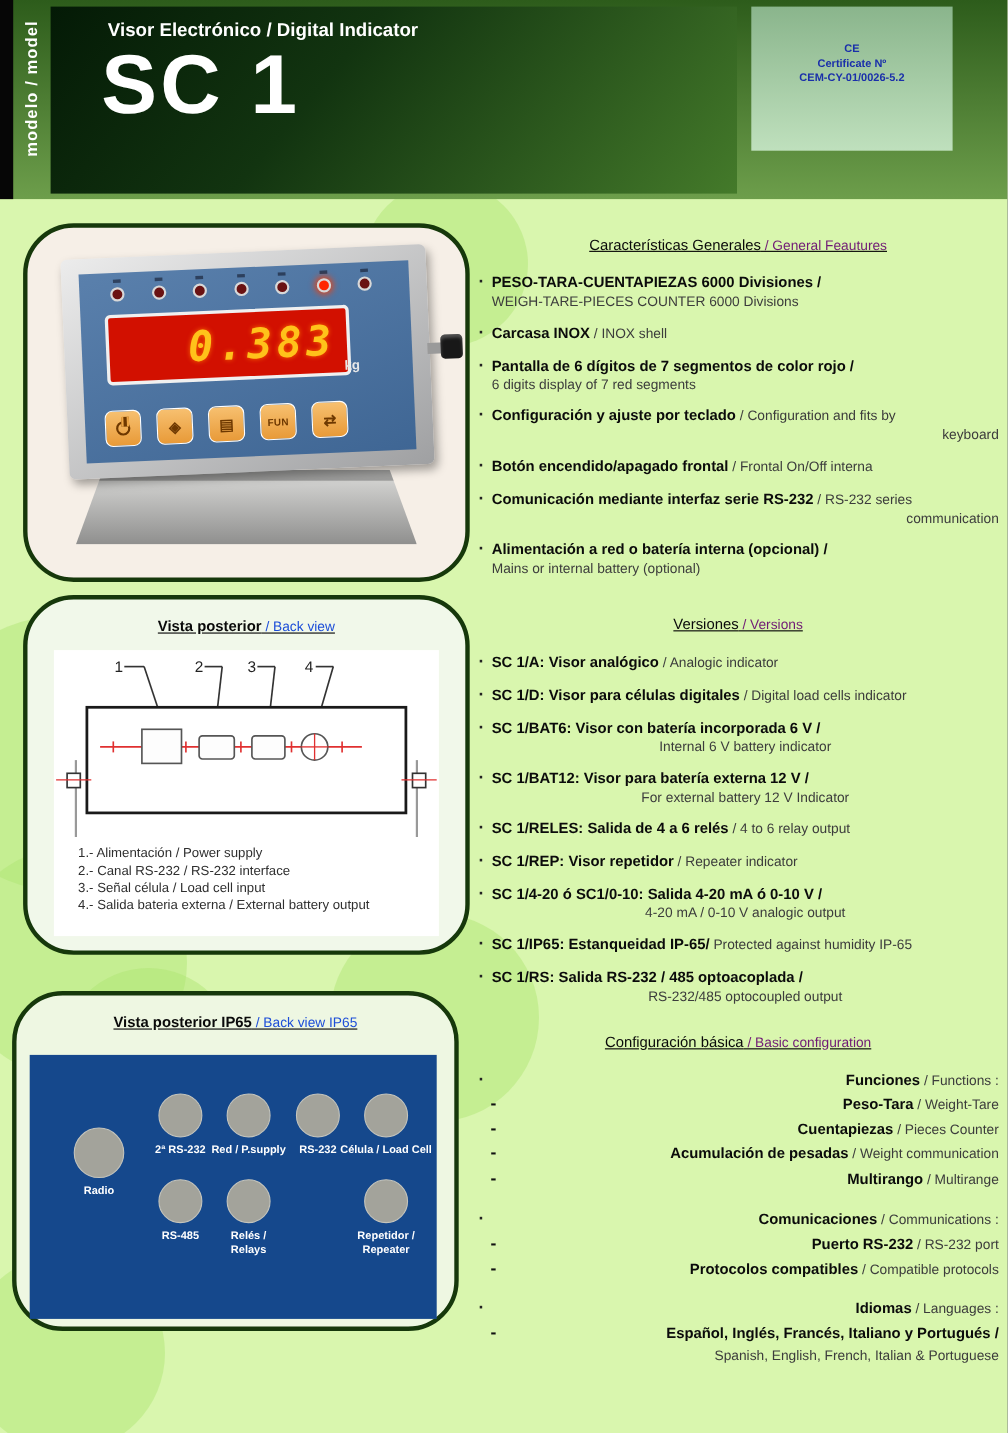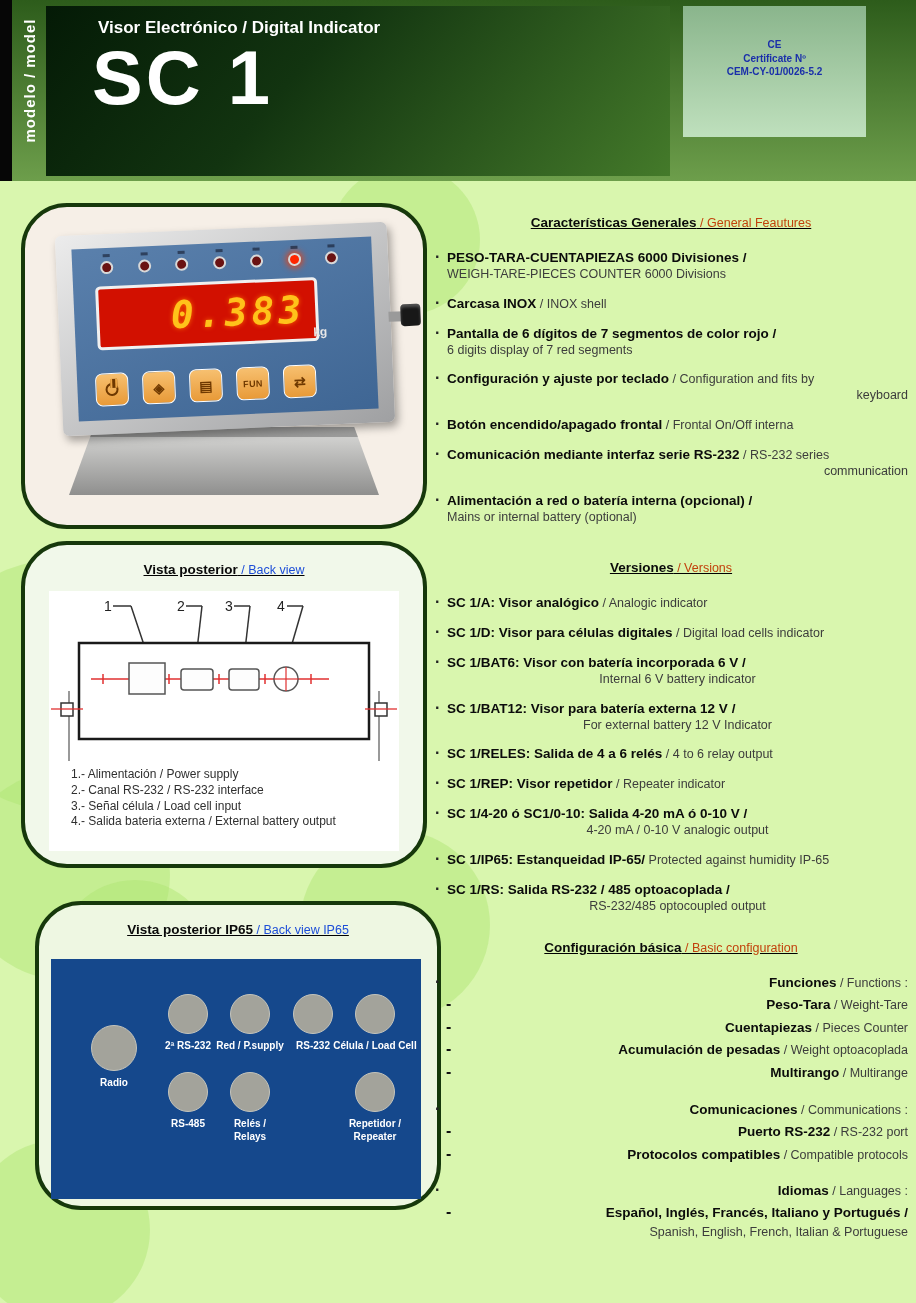--- a/index.html
+++ b/index.html
@@ -25,21 +25,21 @@
   .ce-box{position:absolute;left:683px;top:6px;width:183px;height:131px;
           background:linear-gradient(#8ab58c,#bfe0bd);
           display:flex;flex-direction:column;align-items:center;justify-content:flex-start;
           padding-top:32px;box-sizing:border-box;}
   .ce-line{font-size:10px;font-weight:bold;color:#1a2faa;text-align:center;line-height:1.35;}
 
   
   .card{position:absolute;border:4px solid #16380b;border-radius:46px;z-index:1;box-sizing:border-box;}
   .card1{left:21px;top:203px;width:406px;height:326px;background:#f6efe7;overflow:hidden;}
   .card2{left:21px;top:541px;width:406px;height:327px;background:#f1f8ea;}
-  .card3{left:35px;top:901px;width:406px;height:309px;background:#eef7e2;}
+  .card3{left:11px;top:901px;width:406px;height:309px;background:#eef7e2;}
   .card-title{text-align:center;margin-top:13px;font-size:18px;}
   .card-title .t{text-decoration:underline;}
   .card-title .es{font-weight:bold;color:#0a0a0a;}
   .card-title .en{color:#1d4ed8;}
 
   
   .stand{position:absolute;left:44px;top:220px;width:310px;height:68px;
          background:linear-gradient(#dcdcda,#8f8f8e);
          clip-path:polygon(8% 0,92% 0,100% 100%,0 100%);}
   .stand::before{content:"";position:absolute;left:6%;top:0;width:88%;height:10px;
@@ -82,22 +82,22 @@
   .conn{position:absolute;width:96px;transform:translateX(-50%);text-align:center;}
   .conn .circle{width:38px;height:38px;border-radius:50%;background:#a3a39b;
                 border:1px solid #c4c4bc;margin:0 auto;}
   .conn .lbl{margin-top:6px;color:#fff;font-size:10px;font-weight:bold;line-height:1.25;white-space:pre-line;}
   .conn.radio .circle{width:44px;height:44px;}
 
   
   .sec{position:absolute;left:434px;width:474px;z-index:1;}
   .sec h2{margin:0 0 15px 0;text-align:center;font-size:17.5px;font-weight:normal;}
   .sec h2 .t{text-decoration:underline;}
-  .sec h2 .es{font-weight:bold;color:#0a0a0a;}
-  .sec h2 .en{color:#c2410c;}
+  .sec h2 .es{font-weight:normal;color:#0a0a0a;}
+  .sec h2 .en{color:#701a75;}
   .item{position:relative;padding-left:13px;margin-bottom:10px;line-height:1.25;}
   .item::before{content:"·";position:absolute;left:1px;top:0;color:#222;font-weight:bold;}
   .es{font-weight:bold;color:#0b0b0b;font-size:13.5px;}
   .en{color:#3c3c3c;font-size:12.5px;}
   .ln{display:block;color:#3c3c3c;font-size:12.5px;}
   .ln.right{text-align:right;}
   .ln.center{text-align:center;}
   .group{margin-bottom:15px;text-align:right;}
   .group .item{margin-bottom:1px;}
   .sub{position:relative;padding-left:24px;line-height:1.42;}
@@ -347,21 +347,21 @@
       <div class="item">
         <span class="es">Funciones</span><span class="en"> / Functions :</span>
       </div>
       <div class="sub">
         <span class="es">Peso-Tara</span><span class="en"> / Weight-Tare</span>
       </div>
       <div class="sub">
         <span class="es">Cuentapiezas</span><span class="en"> / Pieces Counter</span>
       </div>
       <div class="sub">
-        <span class="es">Acumulación de pesadas</span><span class="en"> / Weight optoacoplada</span>
+        <span class="es">Acumulación de pesadas</span><span class="en"> / Weight communication</span>
       </div>
       <div class="sub">
         <span class="es">Multirango</span><span class="en"> / Multirange</span>
       </div>
     </div>
     <div class="group">
       <div class="item">
         <span class="es">Comunicaciones</span><span class="en"> / Communications :</span>
       </div>
       <div class="sub">

